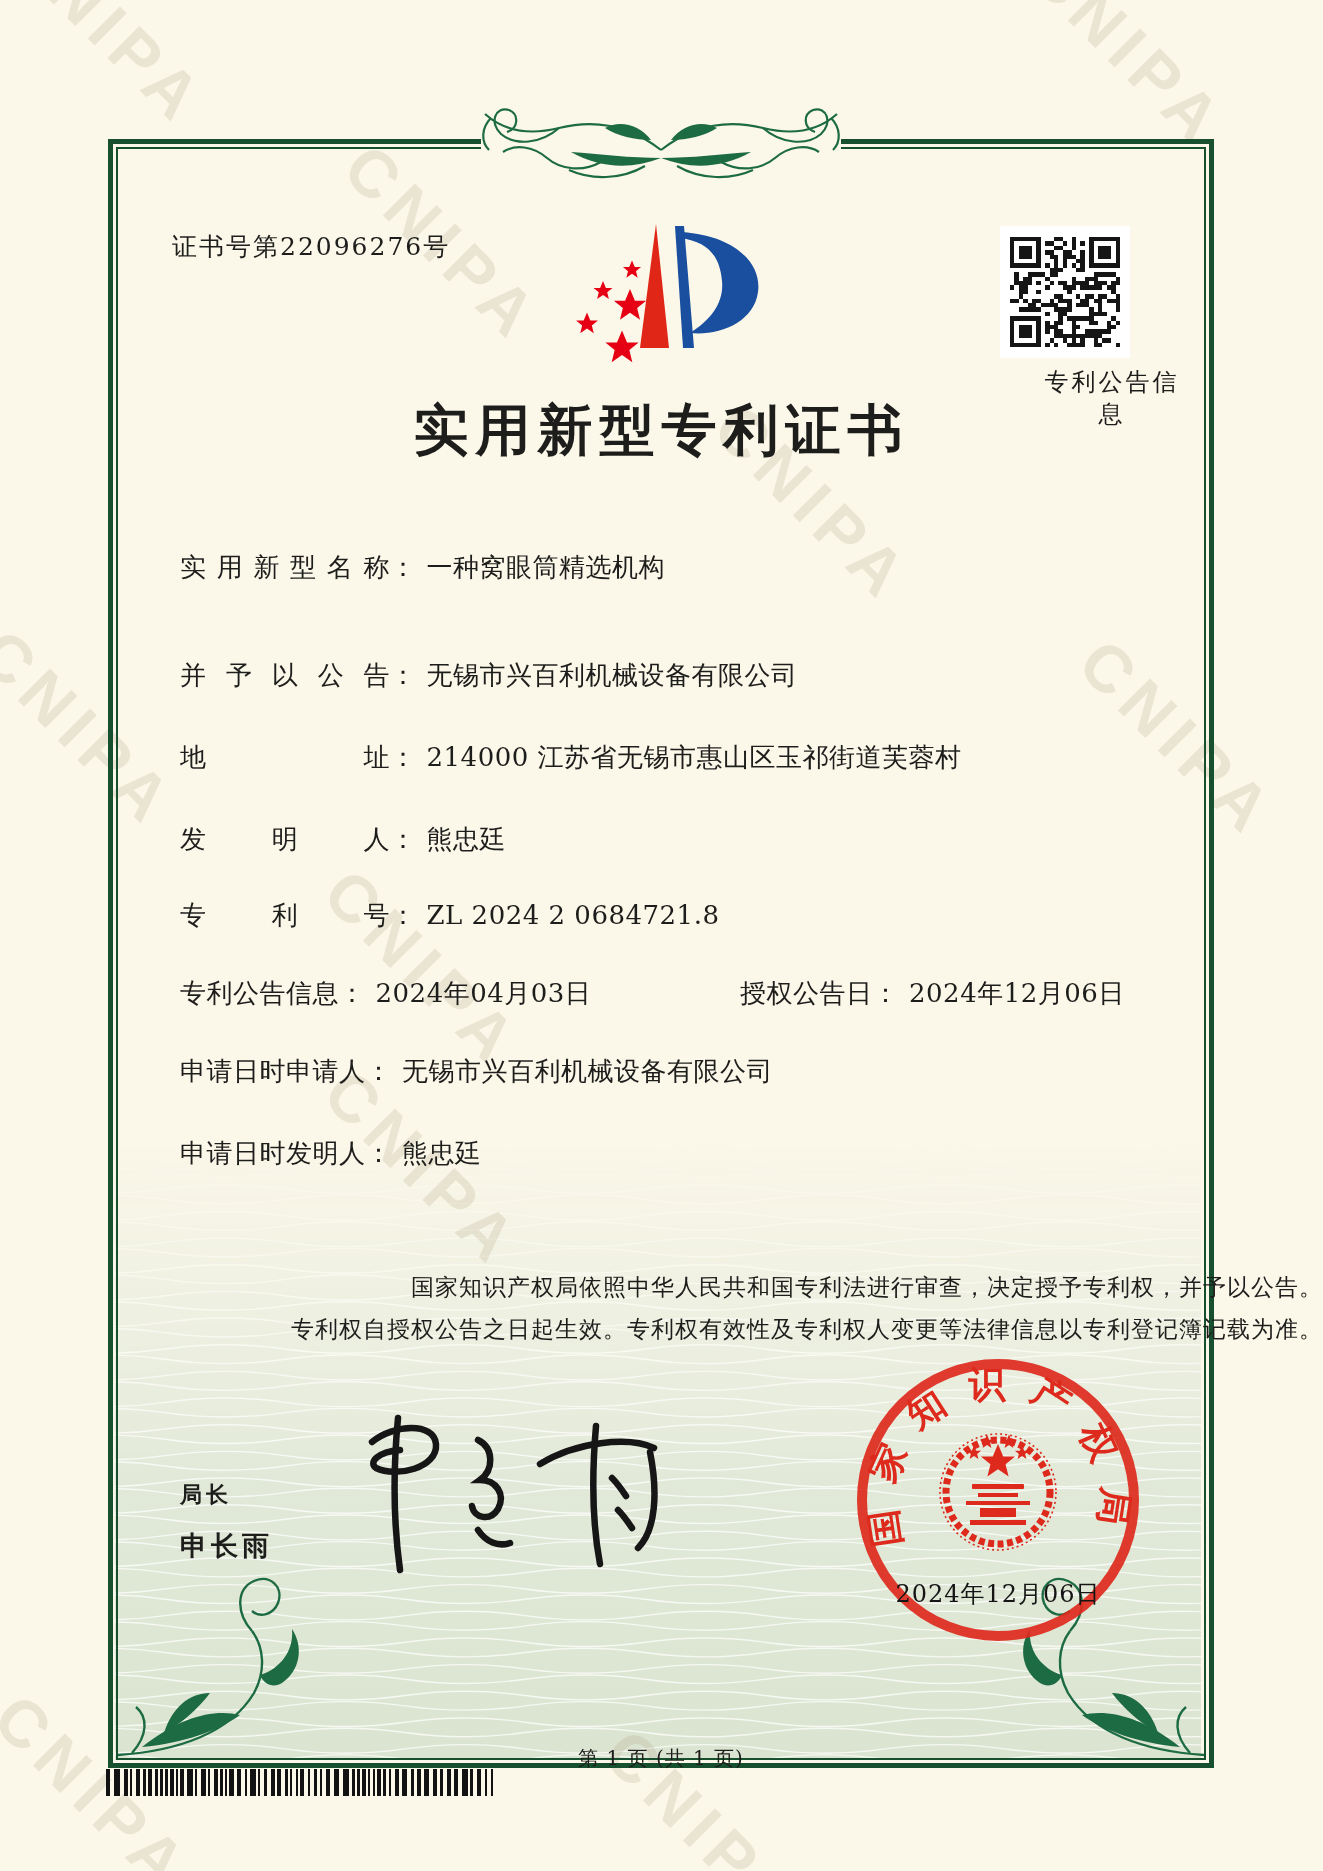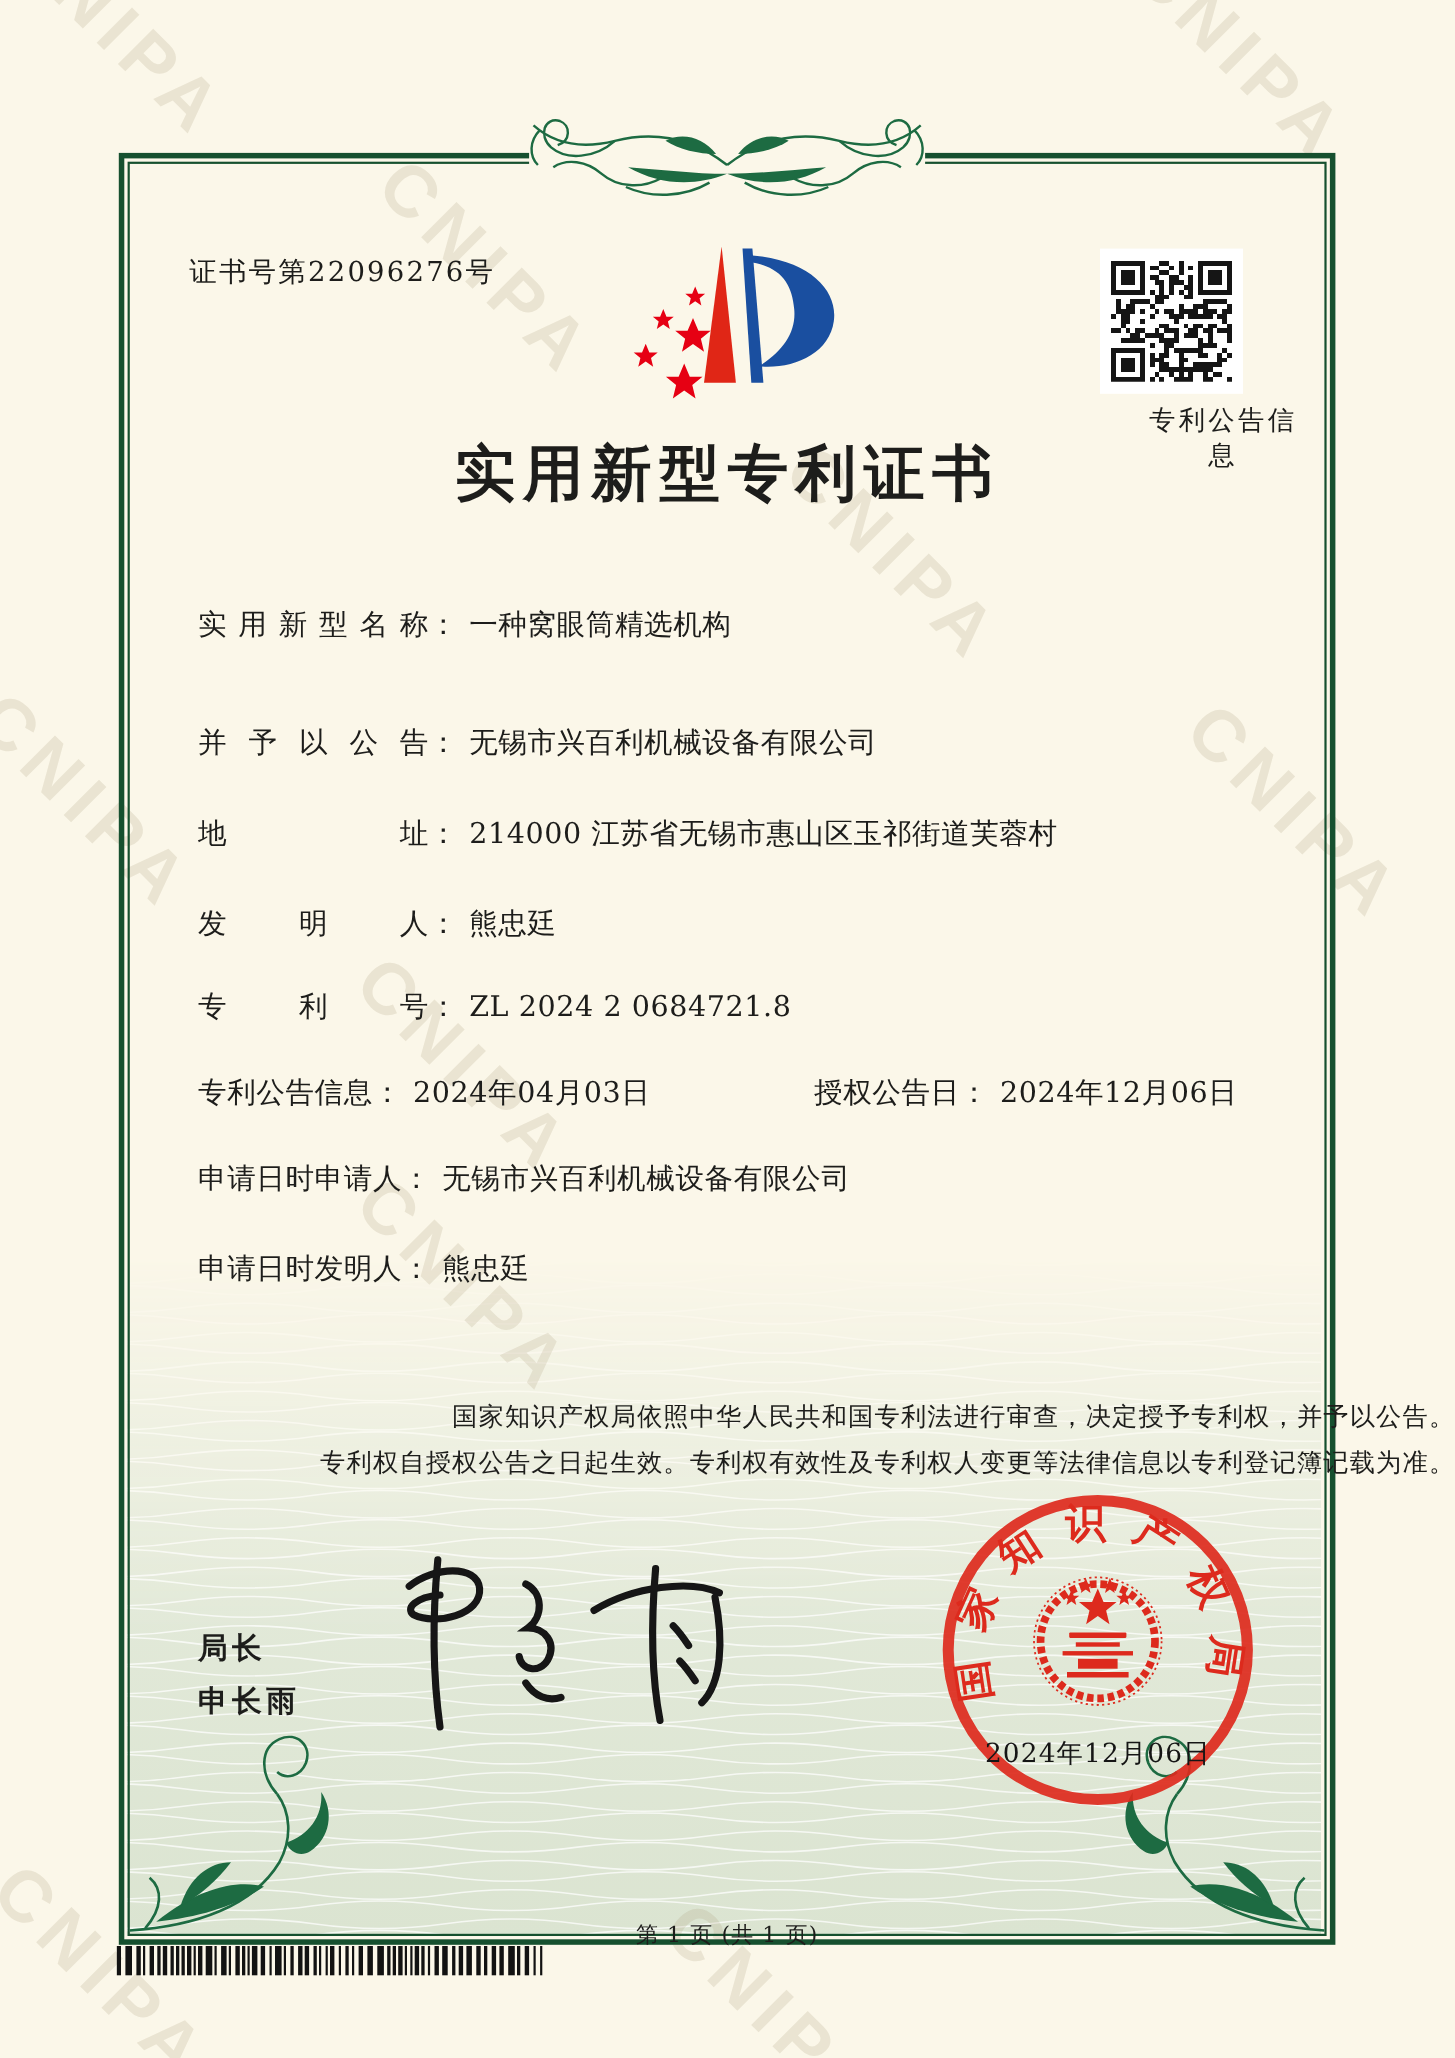--- a/index.html
+++ b/index.html
@@ -32,21 +32,21 @@
           font-size:55px;font-weight:700;letter-spacing:7px;}
   
   .row{position:absolute;left:180px;width:1010px;z-index:4;font-size:26px;letter-spacing:.5px;white-space:nowrap;}
   .lblj{display:inline-block;width:210px;text-align:justify;text-align-last:justify;}
   .colon{padding-right:10px;}
   .col2{position:absolute;left:560px;top:0;}
   
   .legal{position:absolute;left:0;width:100%;z-index:4;text-align:right;font-size:23px;letter-spacing:1px;}
   
   .director-title{position:absolute;left:180px;top:1480px;z-index:4;
-     font-family:"Liberation Sans",sans-serif;font-weight:700;font-size:27px;letter-spacing:4px;}
+     font-family:"Liberation Sans",sans-serif;font-weight:700;font-size:22px;letter-spacing:4px;}
   .director-name{position:absolute;left:180px;top:1528px;z-index:4;
      font-family:Liberation Mono, monospace;font-weight:700;font-size:27px;letter-spacing:4px;}
   .signature{position:absolute;left:360px;top:1412px;z-index:5;}
   .seal{position:absolute;left:848px;top:1350px;z-index:5;}
   .seal text{font-family:"DejaVu Serif","Liberation Serif",serif;}
   .page-info{position:absolute;left:108px;top:1704px;width:1106px;z-index:4;text-align:center;
      font-size:20px;letter-spacing:1px;margin-top:41px;}
   .barcode{position:absolute;left:106px;top:1769px;z-index:4;}
 </style>
 </head>

